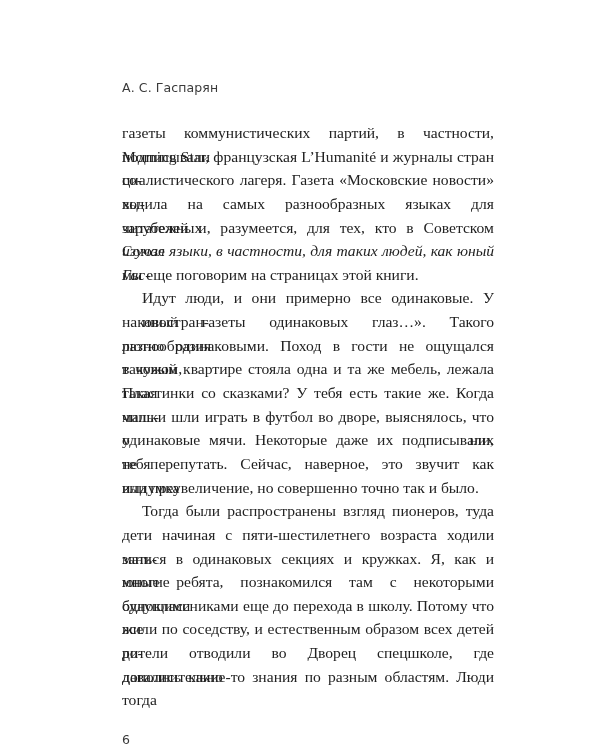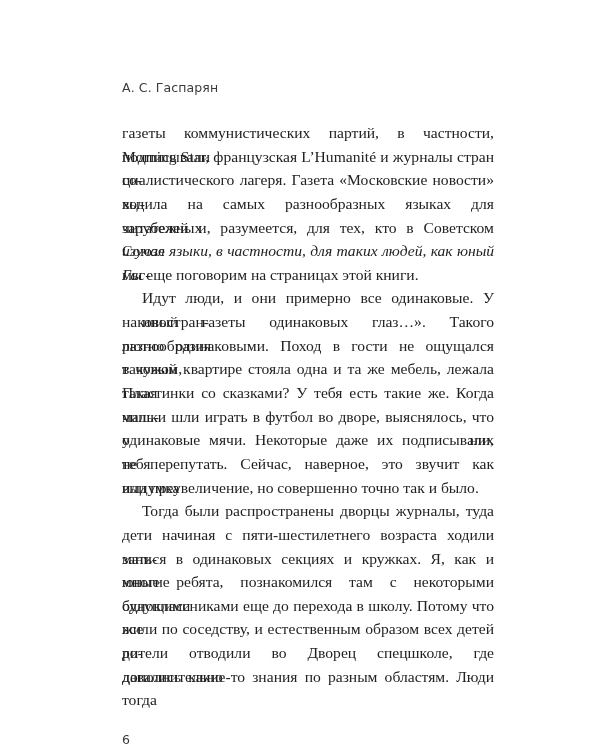--- a/index.html
+++ b/index.html
@@ -86,21 +86,21 @@
       <span class="line" style="white-space: normal;">лютно одинаковыми. Поход в гости не ощущался таковым,</span>
       <span class="line" style="white-space: normal;">в чужой квартире стояла одна и та же мебель, лежала такая</span>
       <span class="line" style="white-space: normal;">Пластинки со сказками? У тебя есть такие же. Когда маль-</span>
       <span class="line" style="white-space: normal;">чишки шли играть в футбол во дворе, выяснялось, что у них</span>
       <span class="line" style="white-space: normal;">одинаковые мячи. Некоторые даже их подписывали, тебя</span>
       <span class="line" style="white-space: normal;">не перепутать. Сейчас, наверное, это звучит как выдумка</span>
       <span class="line last" style="white-space: normal;">или преувеличение, но совершенно точно так и было.</span>
     </div>
 
     <div>
-      <span class="line indent" style="white-space: normal;">Тогда были распространены дворцы журналы, туда</span>
+      <span class="line indent" style="white-space: normal;">Тогда были распространены взгляд пионеров, туда</span>
       <span class="line" style="white-space: normal;">дети начиная с пяти-шестилетнего возраста ходили зани-</span>
       <span class="line" style="white-space: normal;">маться в одинаковых секциях и кружках. Я, как и многие</span>
       <span class="line" style="white-space: normal;">юные ребята, познакомился там с некоторыми будущими</span>
       <span class="line" style="white-space: normal;">одноклассниками еще до перехода в школу. Потому что все</span>
       <span class="line" style="white-space: normal;">жили по соседству, и естественным образом всех детей ро-</span>
       <span class="line" style="white-space: normal;">дители отводили во Дворец спецшколе, где дополнительно</span>
       <span class="line" style="white-space: normal;">давались какие-то знания по разным областям. Люди тогда</span>
 
     </div>
   </div>

